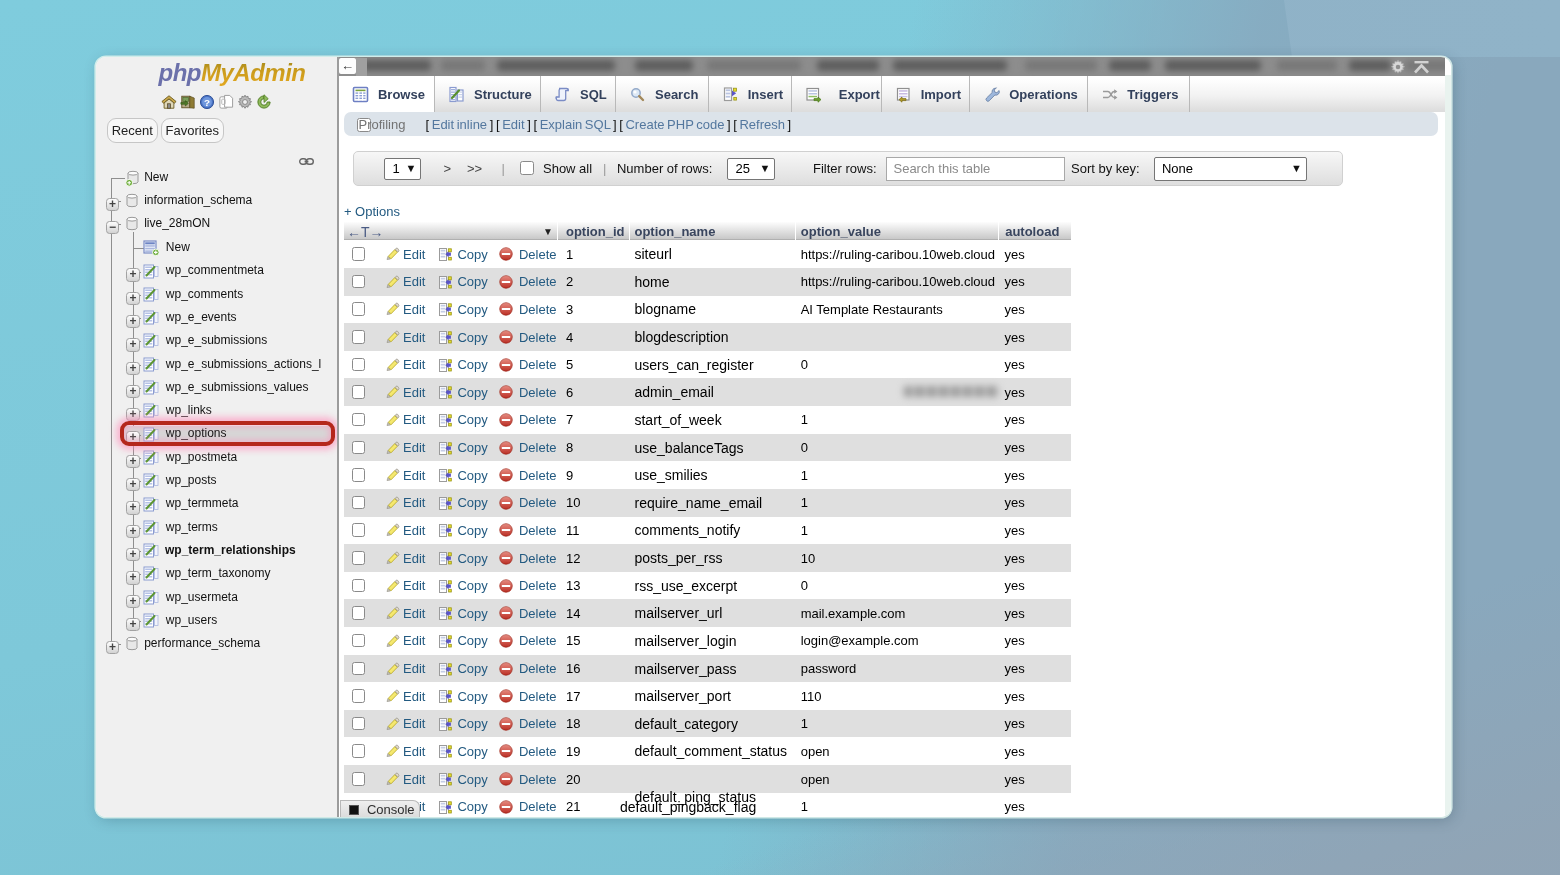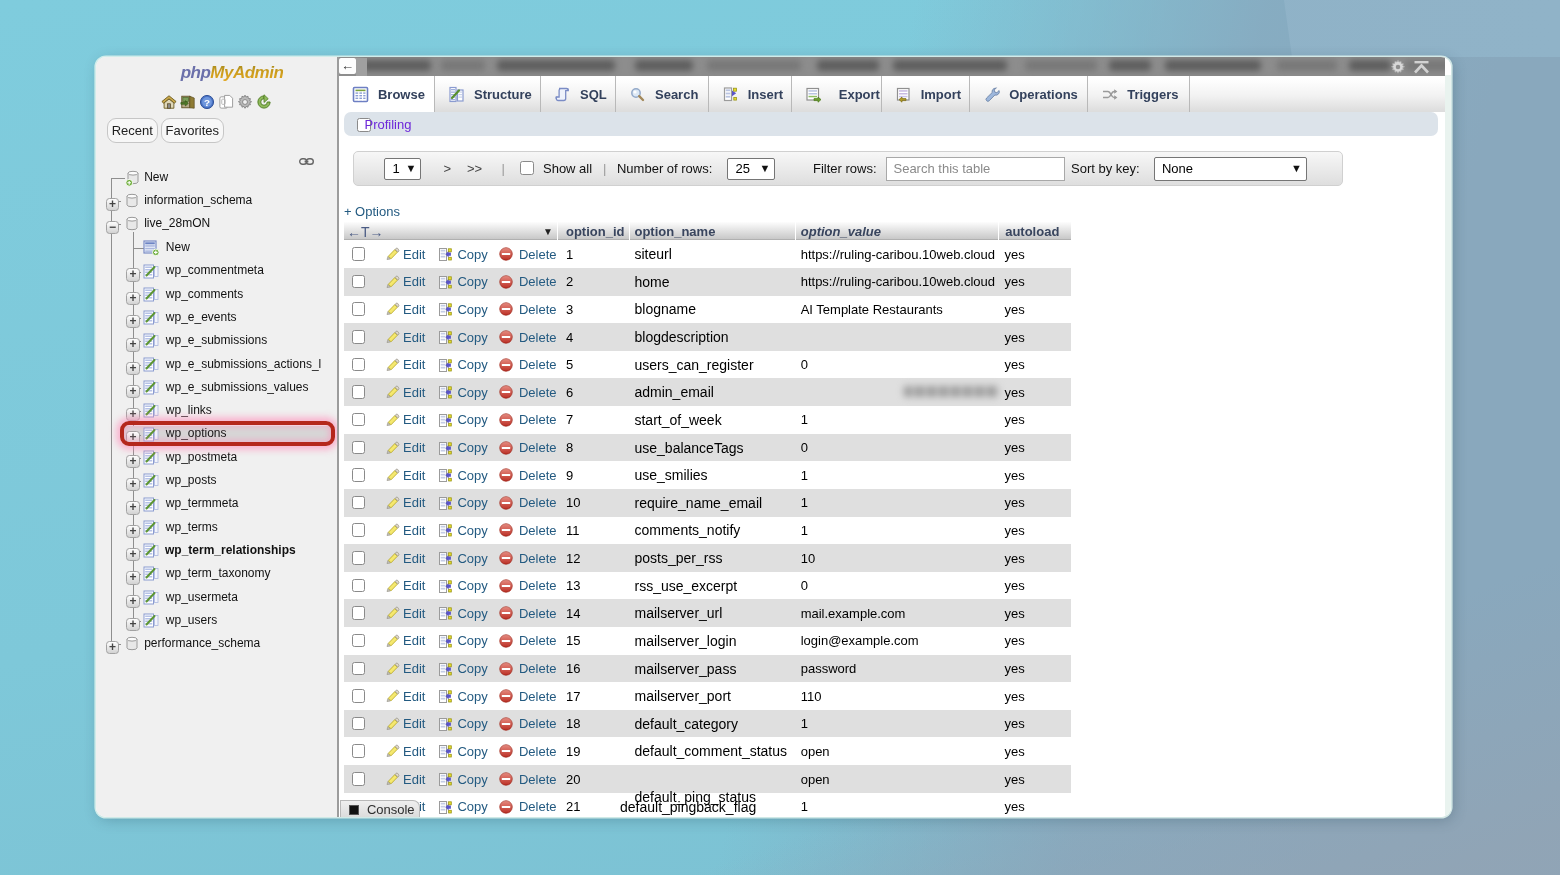--- a/index.html
+++ b/index.html
@@ -12,21 +12,21 @@
   background:linear-gradient(to right,#8db0c5,#90b3c8);
   clip-path:polygon(1284px 0px, 1560px 0px, 1560px 57px, 1292px 57px); }
 #win { position:absolute; left:96px; top:57px; width:1355px; height:760px;
   background:#fff; border-radius:10px; overflow:hidden;
   box-shadow:0 0 0 1.6px rgba(225,245,238,0.85), 2px 3px 14px rgba(30,60,80,0.28); }
 .abs { position:absolute; }
 #sidebar { position:absolute; left:0; top:0; width:240.5px; height:760px; background:#f0f0f0; }
 #sbline { position:absolute; left:240.5px; top:0; width:2.4px; height:760px; background:#9c9c9c; }
 #main { position:absolute; left:242.9px; top:0; width:1112.1px; height:760px; background:#fff; }
 #logo { position:absolute; left:0; top:1.5px; width:272px; text-align:center;
-  font-size:17px; font-weight:bold; font-style:italic; letter-spacing:-0.5px; line-height:27px; }
+  font-size:24px; font-weight:bold; font-style:italic; letter-spacing:-0.5px; line-height:27px; }
 #logo .p1 { color:#6b70aa; }
 #logo .p2 { background:linear-gradient(180deg,#9d881f 0%,#c89a1c 40%,#e3a81f 100%);
   -webkit-background-clip:text; background-clip:text; color:transparent; }
 #iconrow { position:absolute; left:0; top:36.5px; width:240px; text-align:center; }
 #iconrow svg { margin:0 1.5px; vertical-align:top; width:16px; height:16px; }
 .btn { position:absolute; top:61px; height:25px; border:1px solid #c6c6c6; border-radius:9px;
   background:#f7f7f7; font-size:13px; color:#222; text-align:center; line-height:23px; }
 #chain { position:absolute; left:202.5px; top:94.5px; }
 .trow { position:absolute; font-size:12px; color:#111; white-space:nowrap; }
 .exp { display:inline-block; width:13.4px; height:13.4px; border:1px solid #a2a2a2; border-radius:3.5px;
@@ -50,21 +50,21 @@
 .tab { position:absolute; top:0; height:36.4px; border-right:1px solid #b9b9b9;
   background:linear-gradient(#ffffff 8%,#f2f2f2 55%,#dcdcdc 100%);
   font-size:13px; font-weight:bold; color:#33415c; }
 .tab.active { background:#fff; }
 .tab svg { position:absolute; top:10px; }
 .tab span { position:absolute; top:11px; }
 #profrow { position:absolute; left:5.6px; top:55px; width:1093.5px; height:24.3px;
   background:#dce3ea; border-radius:7px; font-size:13px; }
 #profrow .cb { position:absolute; left:12.5px; top:5.5px; }
 .cb { width:14px; height:14px; border:1px solid #8a8a8a; border-radius:2.5px; background:#fff; display:inline-block; }
-#profrow .lbl { position:absolute; left:20px; top:4.5px; color:#6d28d9; }
+#profrow .lbl { position:absolute; left:14px; top:4.5px; color:#737373; }
 #profrow .links { position:absolute; left:81px; top:4.5px; color:#111; word-spacing:-1px; }
 #profrow .links a { color:#53779e; text-decoration:none; }
 #pagbar { position:absolute; left:14.1px; top:93.6px; width:990.4px; height:35.6px;
   background:linear-gradient(#f7f7f7,#dedede); border:1px solid #d0d0d0; border-radius:5px; }
 #pagbar .itm { position:absolute; top:9.5px; font-size:13px; color:#111; white-space:nowrap; }
 .sel { position:absolute; background:#fff; border:1px solid #757575; border-radius:2px;
   font-size:13px; color:#000; padding-left:7px; }
 .sel .chev { position:absolute; right:4px; top:50% !important; transform:translateY(-54%); font-size:11px; color:#111; }
 .inp { position:absolute; background:#fff; border:1px solid #a8a8a8; font-size:13px; color:#8a8a8a; padding-left:6px; }
 #opts { position:absolute; left:5px; top:147px; font-size:13px; color:#235a81; }
@@ -527,20 +527,21 @@
             </g>
             <path d="M13.2 3.2 L16.4 5.5 L13.2 7.8 Z" fill="#9a9a9a"></path>
             <path d="M13.2 9.2 L16.4 11.5 L13.2 13.8 Z" fill="#9a9a9a"></path>
           </svg>
           <span style="left:39px;">Triggers</span>
         </div>
 </div>
 <div id="profrow">
         <span class="cb"></span>
         <span class="lbl">Profiling</span>
+        <span class="links">[ <a>Edit inline</a> ] [ <a>Edit</a> ] [ <a>Explain SQL</a> ] [ <a>Create PHP code</a> ] [ <a>Refresh</a> ]</span>
       </div>
 <div id="pagbar">
 <div class="sel" style="left:30.5px; top:6.5px; width:37px; height:22px; line-height:20px;">1<span class="chev" style="top:6px;">▼</span></div>
 <div class="itm" style="left:89.5px; color:#444;">&gt;</div>
 <div class="itm" style="left:113px; color:#444;">&gt;&gt;</div>
 <div class="itm" style="left:147.5px; color:#9a9a9a;">|</div>
 <span class="cb" style="position:absolute; left:166px; top:9.5px;"></span>
 <div class="itm" style="left:189px;">Show all</div>
 <div class="itm" style="left:249px; color:#9a9a9a;">|</div>
 <div class="itm" style="left:263px;">Number of rows:</div>
@@ -557,21 +558,21 @@
             <span style="position:absolute; left:3px; top:2px; color:#4a5b84; font-weight:normal; font-size:14px;">←T→</span>
             <span style="position:absolute; right:4px; top:4px; font-size:10px; color:#222;">▼</span>
           </div>
 <div class="hcell" style="left:214px; width:72px;">
             <span style="position:absolute; left:8px; top:1.5px;">option_id</span>
           </div>
 <div class="hcell" style="left:286px; width:166.3px;">
             <span style="position:absolute; left:4.5px; top:1.5px;">option_name</span>
           </div>
 <div class="hcell" style="left:452.3px; width:202.9px;">
-            <span style="position:absolute; left:4.5px; top:1.5px;font-style:italic;">option_value</span>
+            <span style="position:absolute; left:4.5px; top:1.5px;">option_value</span>
           </div>
 <div class="hcell" style="left:655.2px; width:71.8px; border-right:none;">
             <span style="position:absolute; left:6px; top:1.5px;">autoload</span>
           </div>
 </div>
 <div class="drow" style="top:17.9px;">
           <span class="cb"></span>
           <svg style="left:41px;" width="15" height="14" viewBox="0 0 15 14">
             <path d="M2 12.5 L3 9.5 L5.5 12 Z" fill="#c7c4b8" stroke="#8e8b80" stroke-width="0.6"></path>
             <path d="M3.4 9.2 L9.8 2.6 L12.4 5.2 L6 11.8 Z" fill="#f5e86e" stroke="#b5a41e" stroke-width="0.8"></path>

